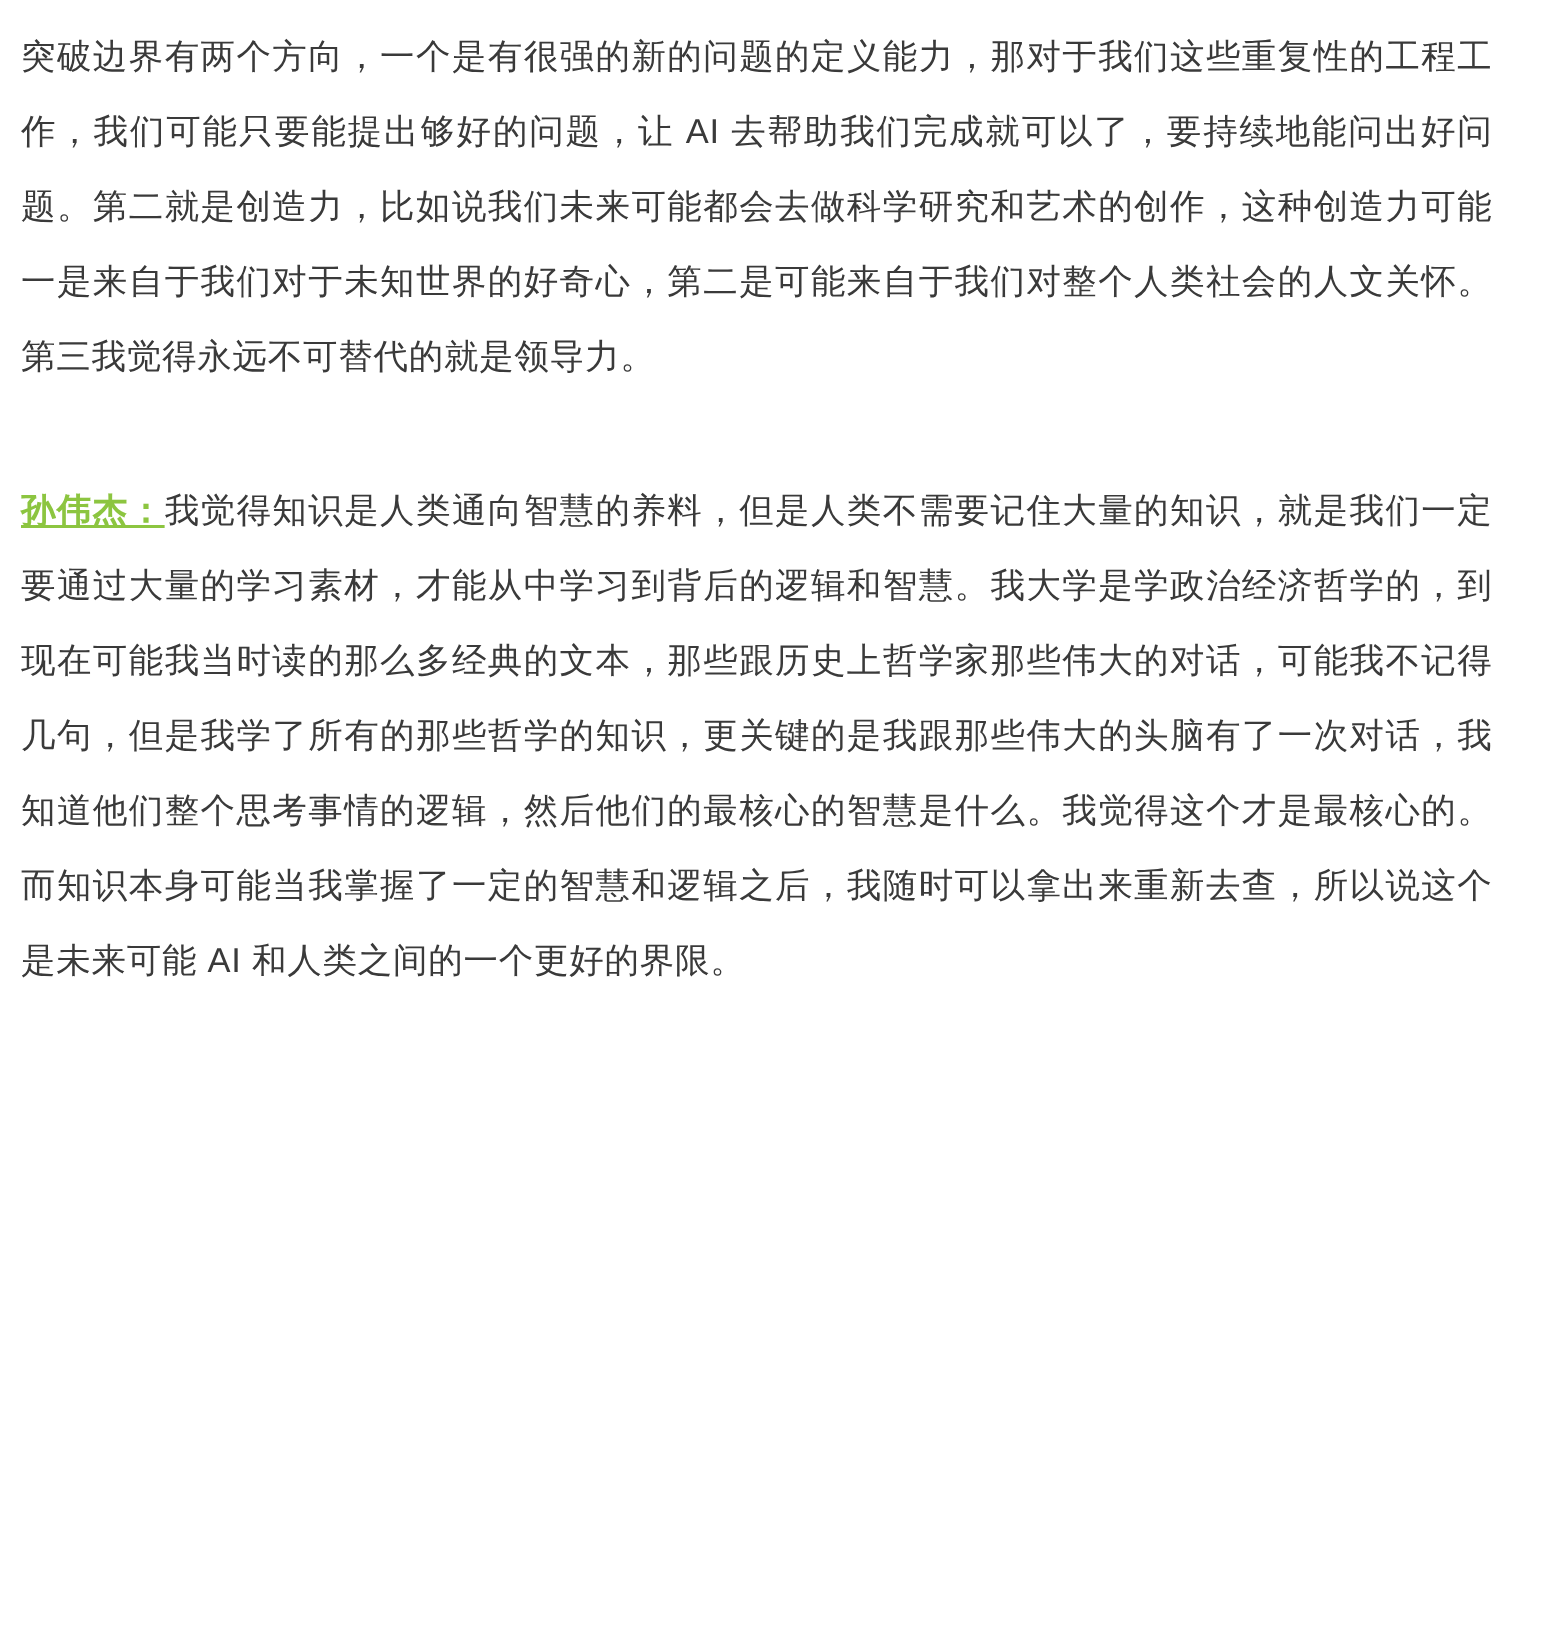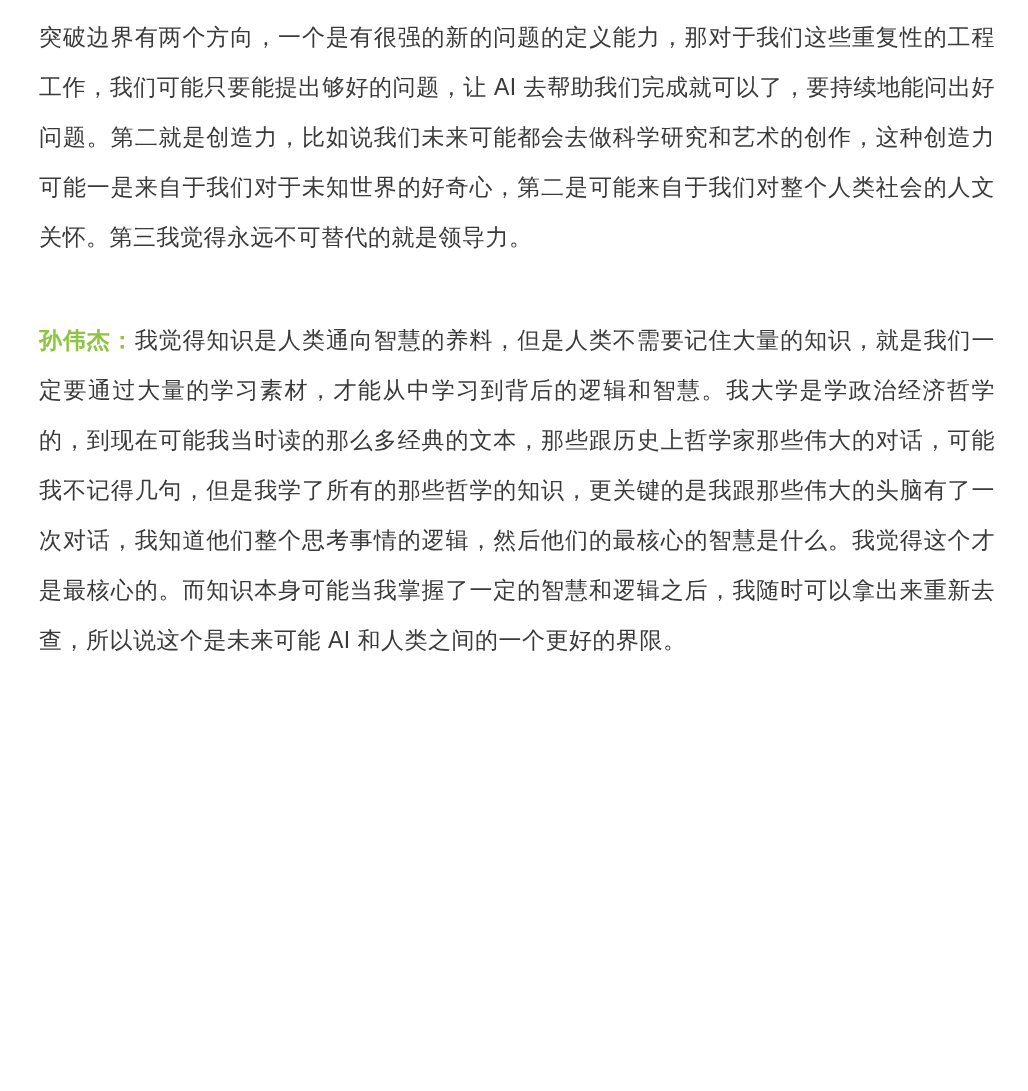--- a/index.html
+++ b/index.html
@@ -8,21 +8,21 @@
     background: #ffffff;
   }
   body {
     width: 1028px;
     height: 1091px;
     overflow: hidden;
     font-family: "Liberation Sans", "DejaVu Sans", sans-serif;
     color: #3a3a3a;
   }
   .article {
-    padding: 12px 33px 0 39px;
+    padding: 12px 33px 0 14px;
   }
   p.para {
     margin: 0 0 53px 0;
     font-size: 23px;
     line-height: 50px;
     letter-spacing: 0.5px;
     text-align: justify;
     text-justify: inter-ideograph;
     word-break: break-word;
   }
@@ -35,15 +35,15 @@
 </style>
 </head>
 <body>
 
 <main class="article">
 
   <p class="para"><span class="speaker"></span><span>突破边界有两个方向，一个是有很强的新的问题的定义能力，那对于我们这些重复性的工程工作，我们可能只要能提出够好的问题，让 AI 去帮助我们完成就可以了，要持续地能问出好问题。第二就是创造力，比如说我们未来可能都会去做科学研究和艺术的创作，这种创造力可能一是来自于我们对于未知世界的好奇心，第二是可能来自于我们对整个人类社会的人文关怀。第三我觉得永远不可替代的就是领导力。</span></p>
 
 
 
-  <p class="para"><span class="speaker" style="color: rgb(140, 197, 64);">孙伟杰：</span><span>我觉得知识是人类通向智慧的养料，但是人类不需要记住大量的知识，就是我们一定要通过大量的学习素材，才能从中学习到背后的逻辑和智慧。我大学是学政治经济哲学的，到现在可能我当时读的那么多经典的文本，那些跟历史上哲学家那些伟大的对话，可能我不记得几句，但是我学了所有的那些哲学的知识，更关键的是我跟那些伟大的头脑有了一次对话，我知道他们整个思考事情的逻辑，然后他们的最核心的智慧是什么。我觉得这个才是最核心的。而知识本身可能当我掌握了一定的智慧和逻辑之后，我随时可以拿出来重新去查，所以说这个是未来可能 AI 和人类之间的一个更好的界限。</span></p>
+  <p class="para"><span class="speaker" style="color: rgb(140, 197, 64); text-decoration: underline;">孙伟杰：</span><span>我觉得知识是人类通向智慧的养料，但是人类不需要记住大量的知识，就是我们一定要通过大量的学习素材，才能从中学习到背后的逻辑和智慧。我大学是学政治经济哲学的，到现在可能我当时读的那么多经典的文本，那些跟历史上哲学家那些伟大的对话，可能我不记得几句，但是我学了所有的那些哲学的知识，更关键的是我跟那些伟大的头脑有了一次对话，我知道他们整个思考事情的逻辑，然后他们的最核心的智慧是什么。我觉得这个才是最核心的。而知识本身可能当我掌握了一定的智慧和逻辑之后，我随时可以拿出来重新去查，所以说这个是未来可能 AI 和人类之间的一个更好的界限。</span></p>
 
 </main>
 
 </body></html>

